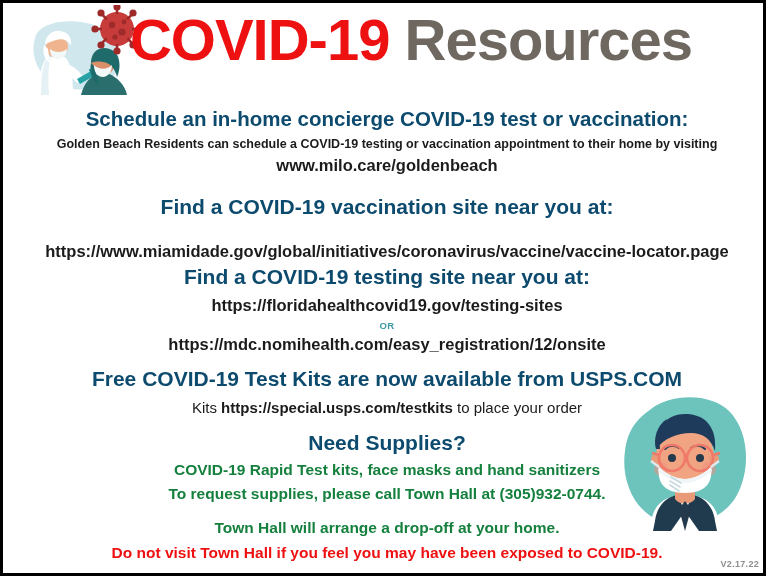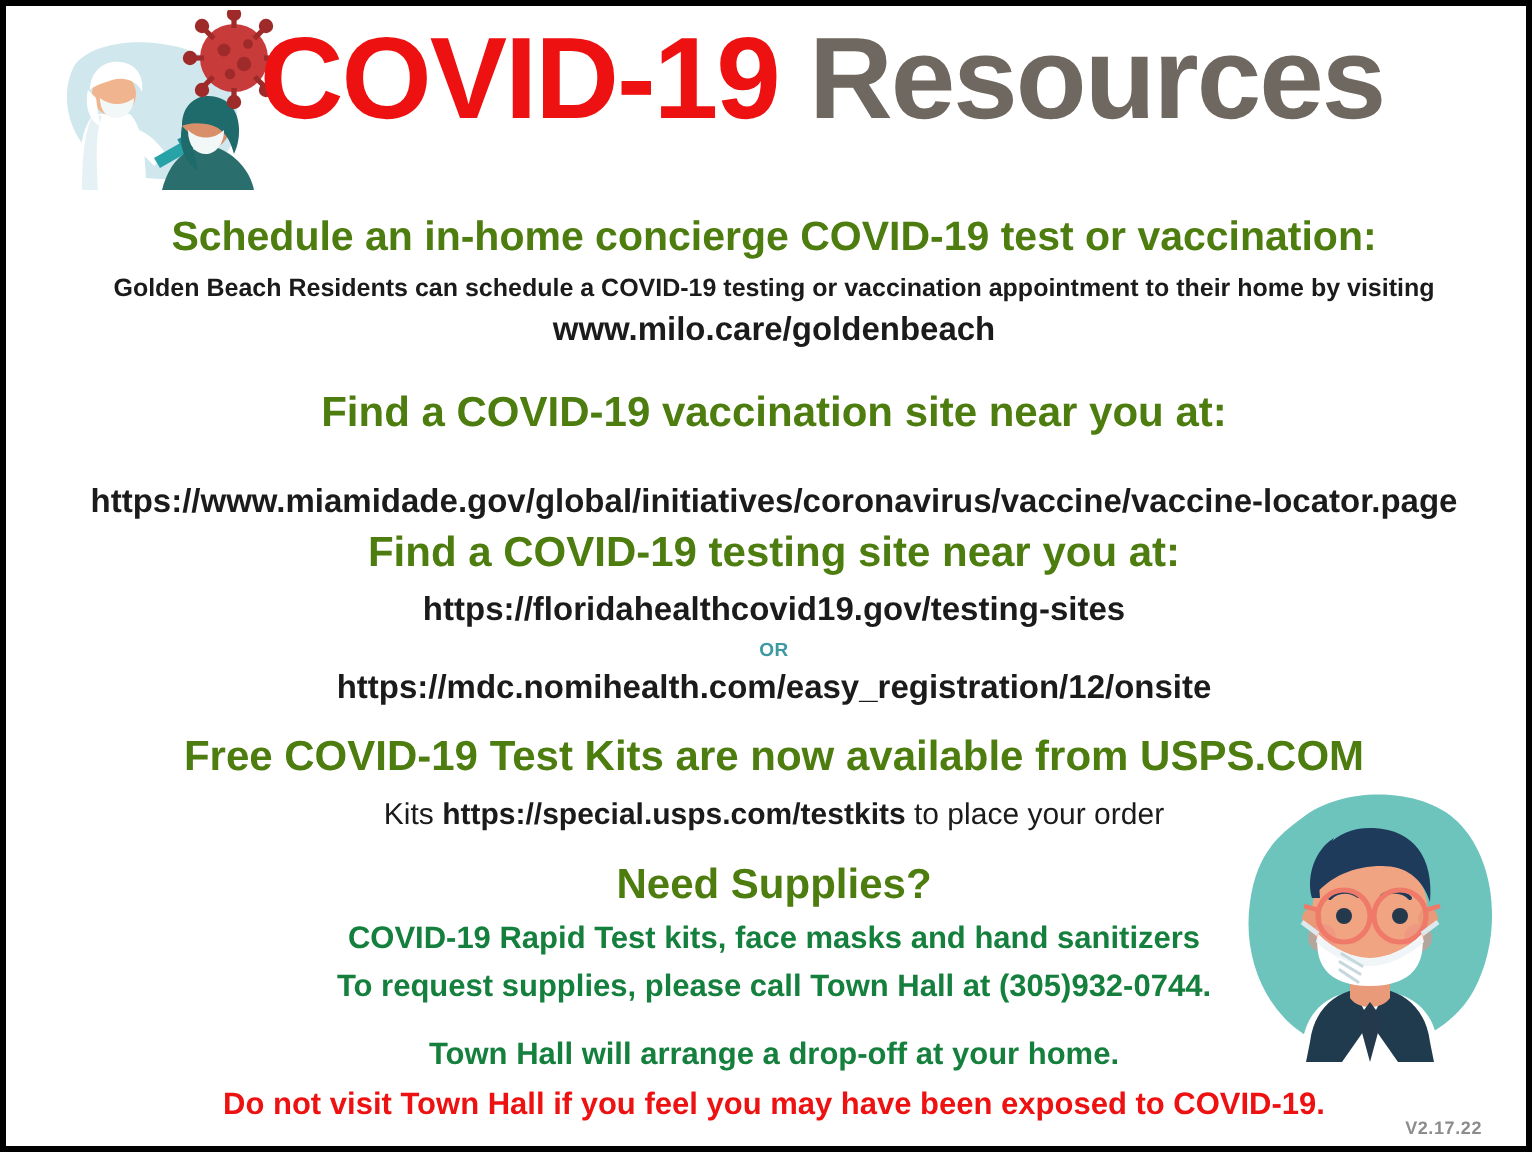--- a/index.html
+++ b/index.html
@@ -61,21 +61,21 @@
   
   .block {
     position: absolute;
     left: 0;
     width: 768px;
     text-align: center;
     box-sizing: border-box;
     padding: 0 8px;
   }
   .h-teal {
-    color: #4d7c0f;
+    color: #0c4a6e;
     font-weight: bold;
     line-height: 1.15;
   }
   .h1 { font-size: 20.5px; }
   .h2 { font-size: 21px; }
   .body-sm {
     color: #1b1b1b;
     font-size: 12.5px;
     font-weight: bold;
     line-height: 1.3;
@@ -107,21 +107,21 @@
   }
   .visit-line b { font-weight: bold; }
   .warn {
     color: #ee1111;
     font-size: 15.5px;
     font-weight: bold;
     line-height: 1.35;
   }
   .version {
     position: absolute;
-    right: 22px;
+    right: 4px;
     bottom: 4px;
     color: #8d8d8d;
     font-size: 9px;
     font-weight: bold;
     letter-spacing: 0.3px;
   }
 
   
   #sec-schedule   { top: 104px; }
   #sec-vaccsite   { top: 192px; }

